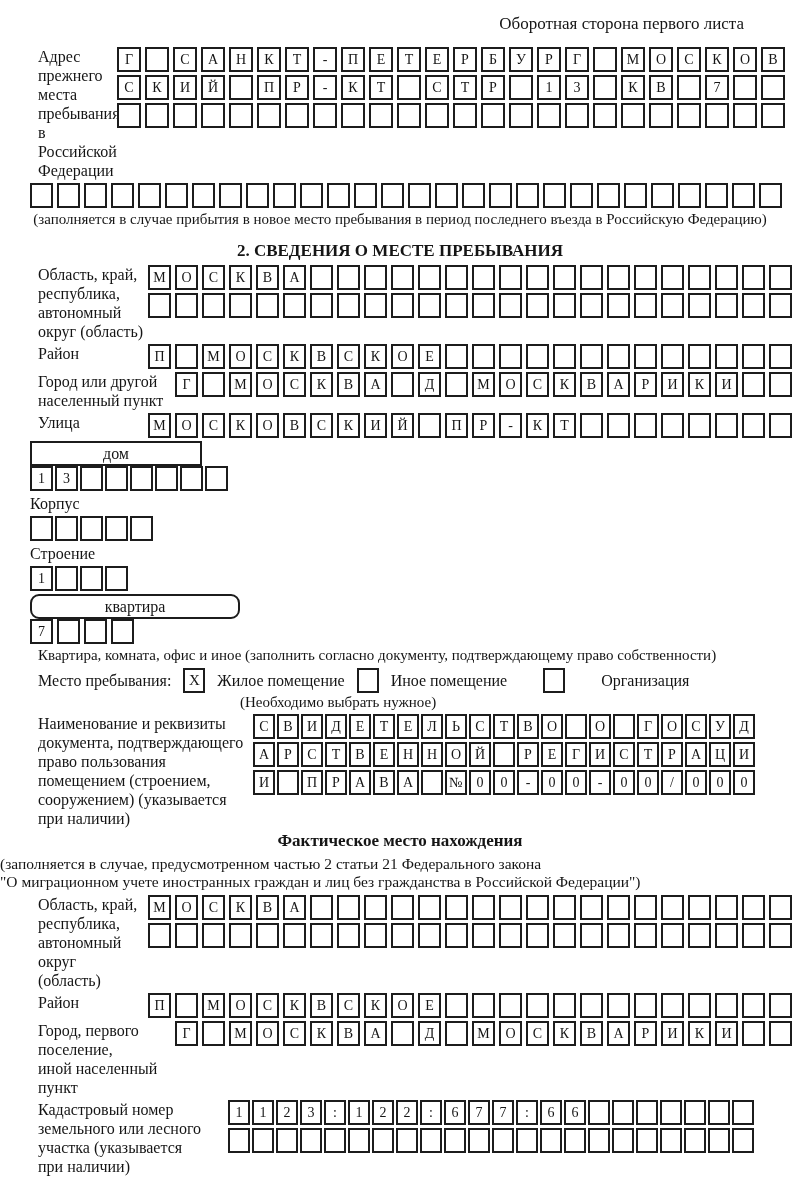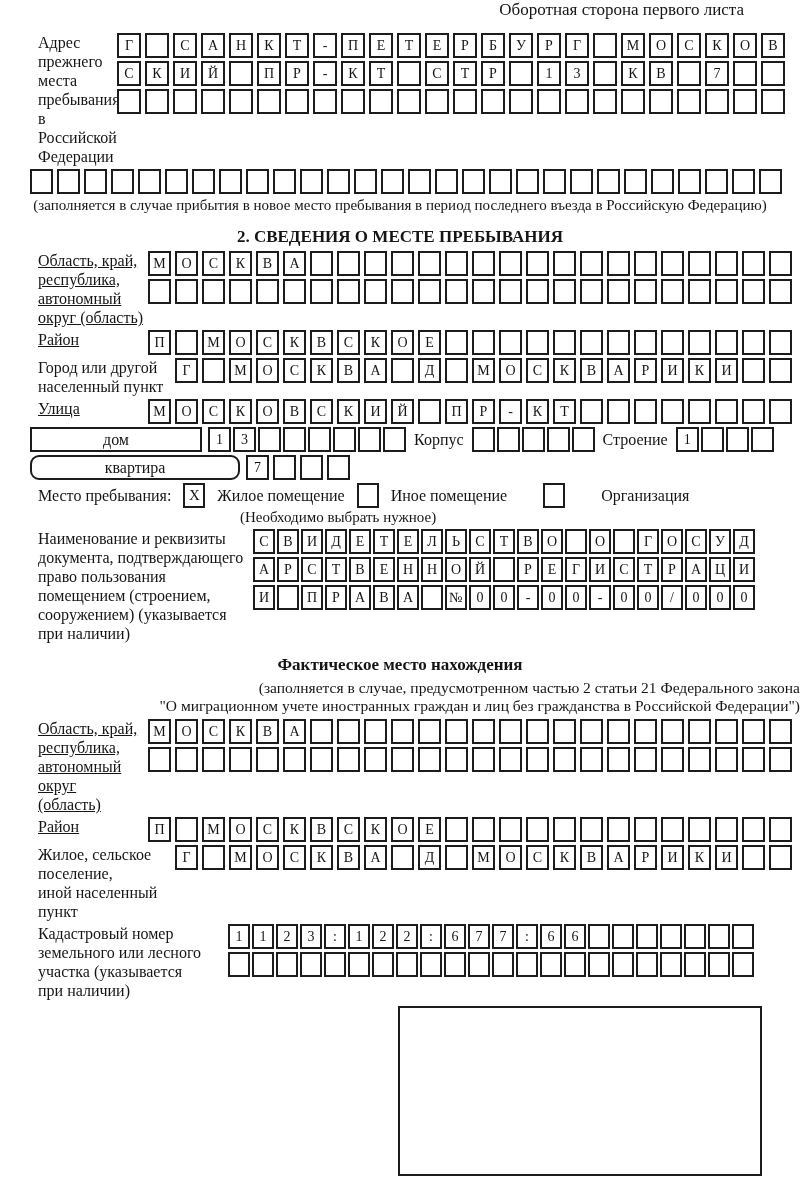--- a/index.html
+++ b/index.html
@@ -1,46 +1,46 @@
 <!DOCTYPE html>
 <html><head>
 <meta charset="utf-8">
 <style>
   html,body{margin:0;padding:0;background:#ffffff;}
   body{color:#151515;font-family:"Liberation Serif","DejaVu Serif",serif;}
-  .page{position:relative;width:800px;height:1180px;margin:0 auto;background:#fff;overflow:hidden;box-sizing:border-box;}
+  .page{position:relative;width:800px;height:1180px;margin:0 auto;background:#fff;overflow:hidden;box-sizing:border-box;padding-top:14px;}
   .page-side-note{font-size:17px;line-height:19px;text-align:right;padding-right:56px;margin-bottom:14px;}
   .form-row{display:flex;align-items:flex-start;margin:0 0 3px 38px;}
-  .form-row.flush{margin-left:30px;}
+  .form-row.flush{margin-left:30px;flex-direction:column;}
   .row-label{font-size:16px;line-height:19px;white-space:pre-line;flex:0 0 auto;}
   .w79{width:79px;}
-  .w110{width:110px;text-decoration:underline;}
+  .w110{width:110px;}
   .w137{width:137px;}
   .w215{width:215px;}
   .w190{width:190px;}
   .cellrows{display:flex;flex-direction:column;gap:3px;}
   .cells{display:flex;gap:4px;flex-wrap:nowrap;}
   .cell{flex:0 0 auto;width:23px;height:25px;box-sizing:border-box;border:2px solid #1c1c1c;display:flex;align-items:center;justify-content:center;font-size:14px;background:#fff;}
   .prevgrid .cell{width:24px;}
   .docgrid .cells{gap:2px;}
   .docgrid .cell{width:22px;}
   .kadgrid .cells{gap:2px;}
   .kadgrid .cell{width:22px;}
   .domrow .cells{gap:2px;}
   .note-center{text-align:center;font-size:15px;line-height:17px;margin:2px 0 13px 0;}
-  .section-title{text-align:center;font-weight:bold;font-size:17px;line-height:19px;margin:12px 0 5px 0;}
+  .section-title{text-align:center;font-weight:bold;font-size:17px;line-height:19px;margin:3px 0 5px 0;}
   .caption-left{font-size:15px;line-height:17px;margin:0 0 4px 38px;}
   .widebox{box-sizing:border-box;border:2px solid #1c1c1c;height:25px;display:flex;align-items:center;justify-content:center;font-size:16px;background:#fff;flex:0 0 auto;}
   .dombox{width:172px;margin-right:6px;}
   .kvbox{width:210px;margin-right:6px;border-radius:9px;}
   .inline-label{font-size:16px;line-height:25px;flex:0 0 auto;}
   .checkbox{flex:0 0 auto;width:22px;height:25px;box-sizing:border-box;border:2px solid #1c1c1c;display:flex;align-items:center;justify-content:center;font-size:15px;background:#fff;}
   .mesto-row{display:flex;align-items:center;margin:2px 0 1px 38px;}
   .mesto-note{font-size:15px;line-height:17px;margin:0 9px 3px 240px;}
-  .fact-note{text-align:right;font-size:15.5px;line-height:18px;}
+  .fact-note{text-align:left;font-size:15.5px;line-height:18px;}
   .stamp-wrap{margin:6px 0 0 398px;width:364px;}
   .stamp-box{box-sizing:border-box;border:2px solid #1c1c1c;width:364px;height:170px;background:#fff;}
   .mr8{margin-right:8px;}
   .mr12{margin-right:12px;}
   .mr26{margin-right:36px;}
 </style>
 </head>
 <body>
 
 <div class="page">
@@ -351,20 +351,21 @@
 
   <div class="form-row flush">
     <div class="widebox kvbox">квартира</div>
     <div class="cells">
         <div class="cell">7</div>
         <div class="cell"></div>
         <div class="cell"></div>
         <div class="cell"></div>
       </div>
   </div>
+  <div class="caption-left">Квартира, комната, офис и иное (заполнить согласно документу, подтверждающему право собственности)</div>
 
   <div class="mesto-row">
     <div class="inline-label mr12">Место пребывания:</div>
     <div class="checkbox mr12">X</div>
     <div class="inline-label mr12">Жилое помещение</div>
     <div class="checkbox mr12"></div>
     <div class="inline-label mr26">Иное помещение</div>
     <div class="checkbox mr26"></div>
     <div class="inline-label">Организация</div>
   </div>
@@ -539,21 +540,21 @@
         <div class="cell"></div>
         <div class="cell"></div>
         <div class="cell"></div>
         <div class="cell"></div>
         <div class="cell"></div>
         <div class="cell"></div>
       </div>
   </div>
 
   <div class="form-row">
-    <div class="row-label w137">Жилое, сельское поселение,
+    <div class="row-label w137">Город, первого поселение,
 иной населенный пункт</div>
     <div class="cells">
         <div class="cell">Г</div>
         <div class="cell"></div>
         <div class="cell">М</div>
         <div class="cell">О</div>
         <div class="cell">С</div>
         <div class="cell">К</div>
         <div class="cell">В</div>
         <div class="cell">А</div>

